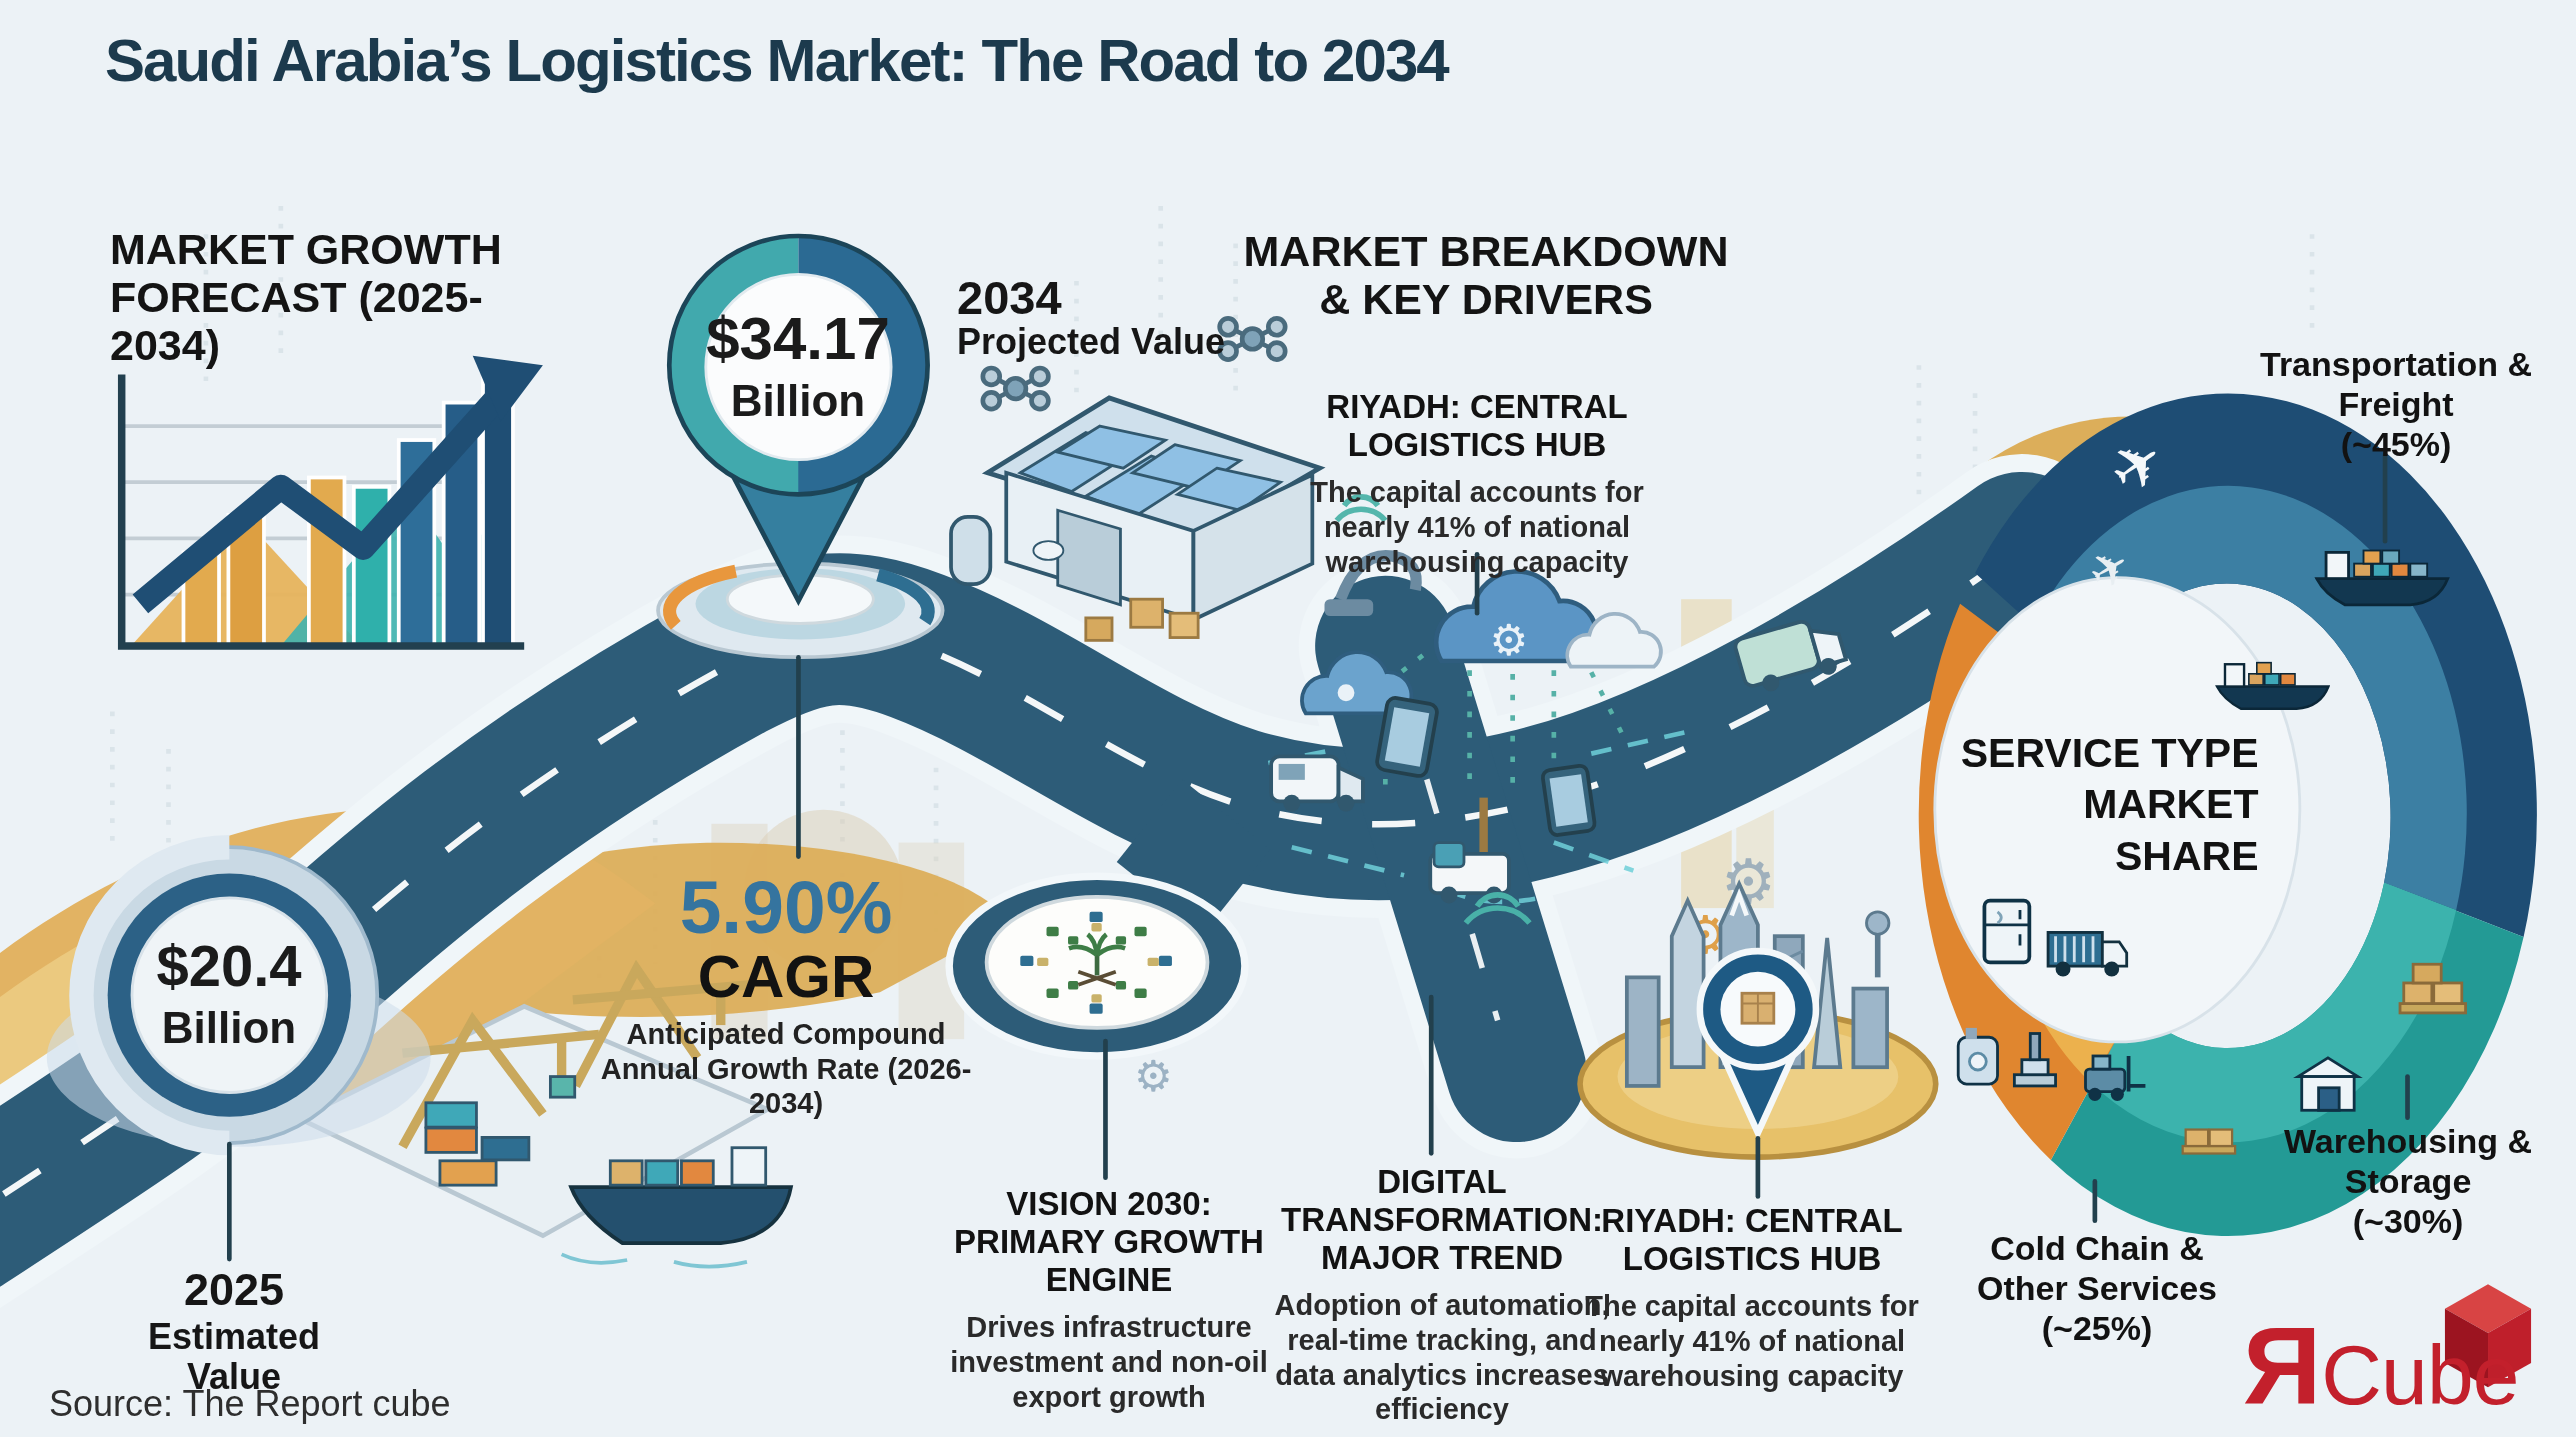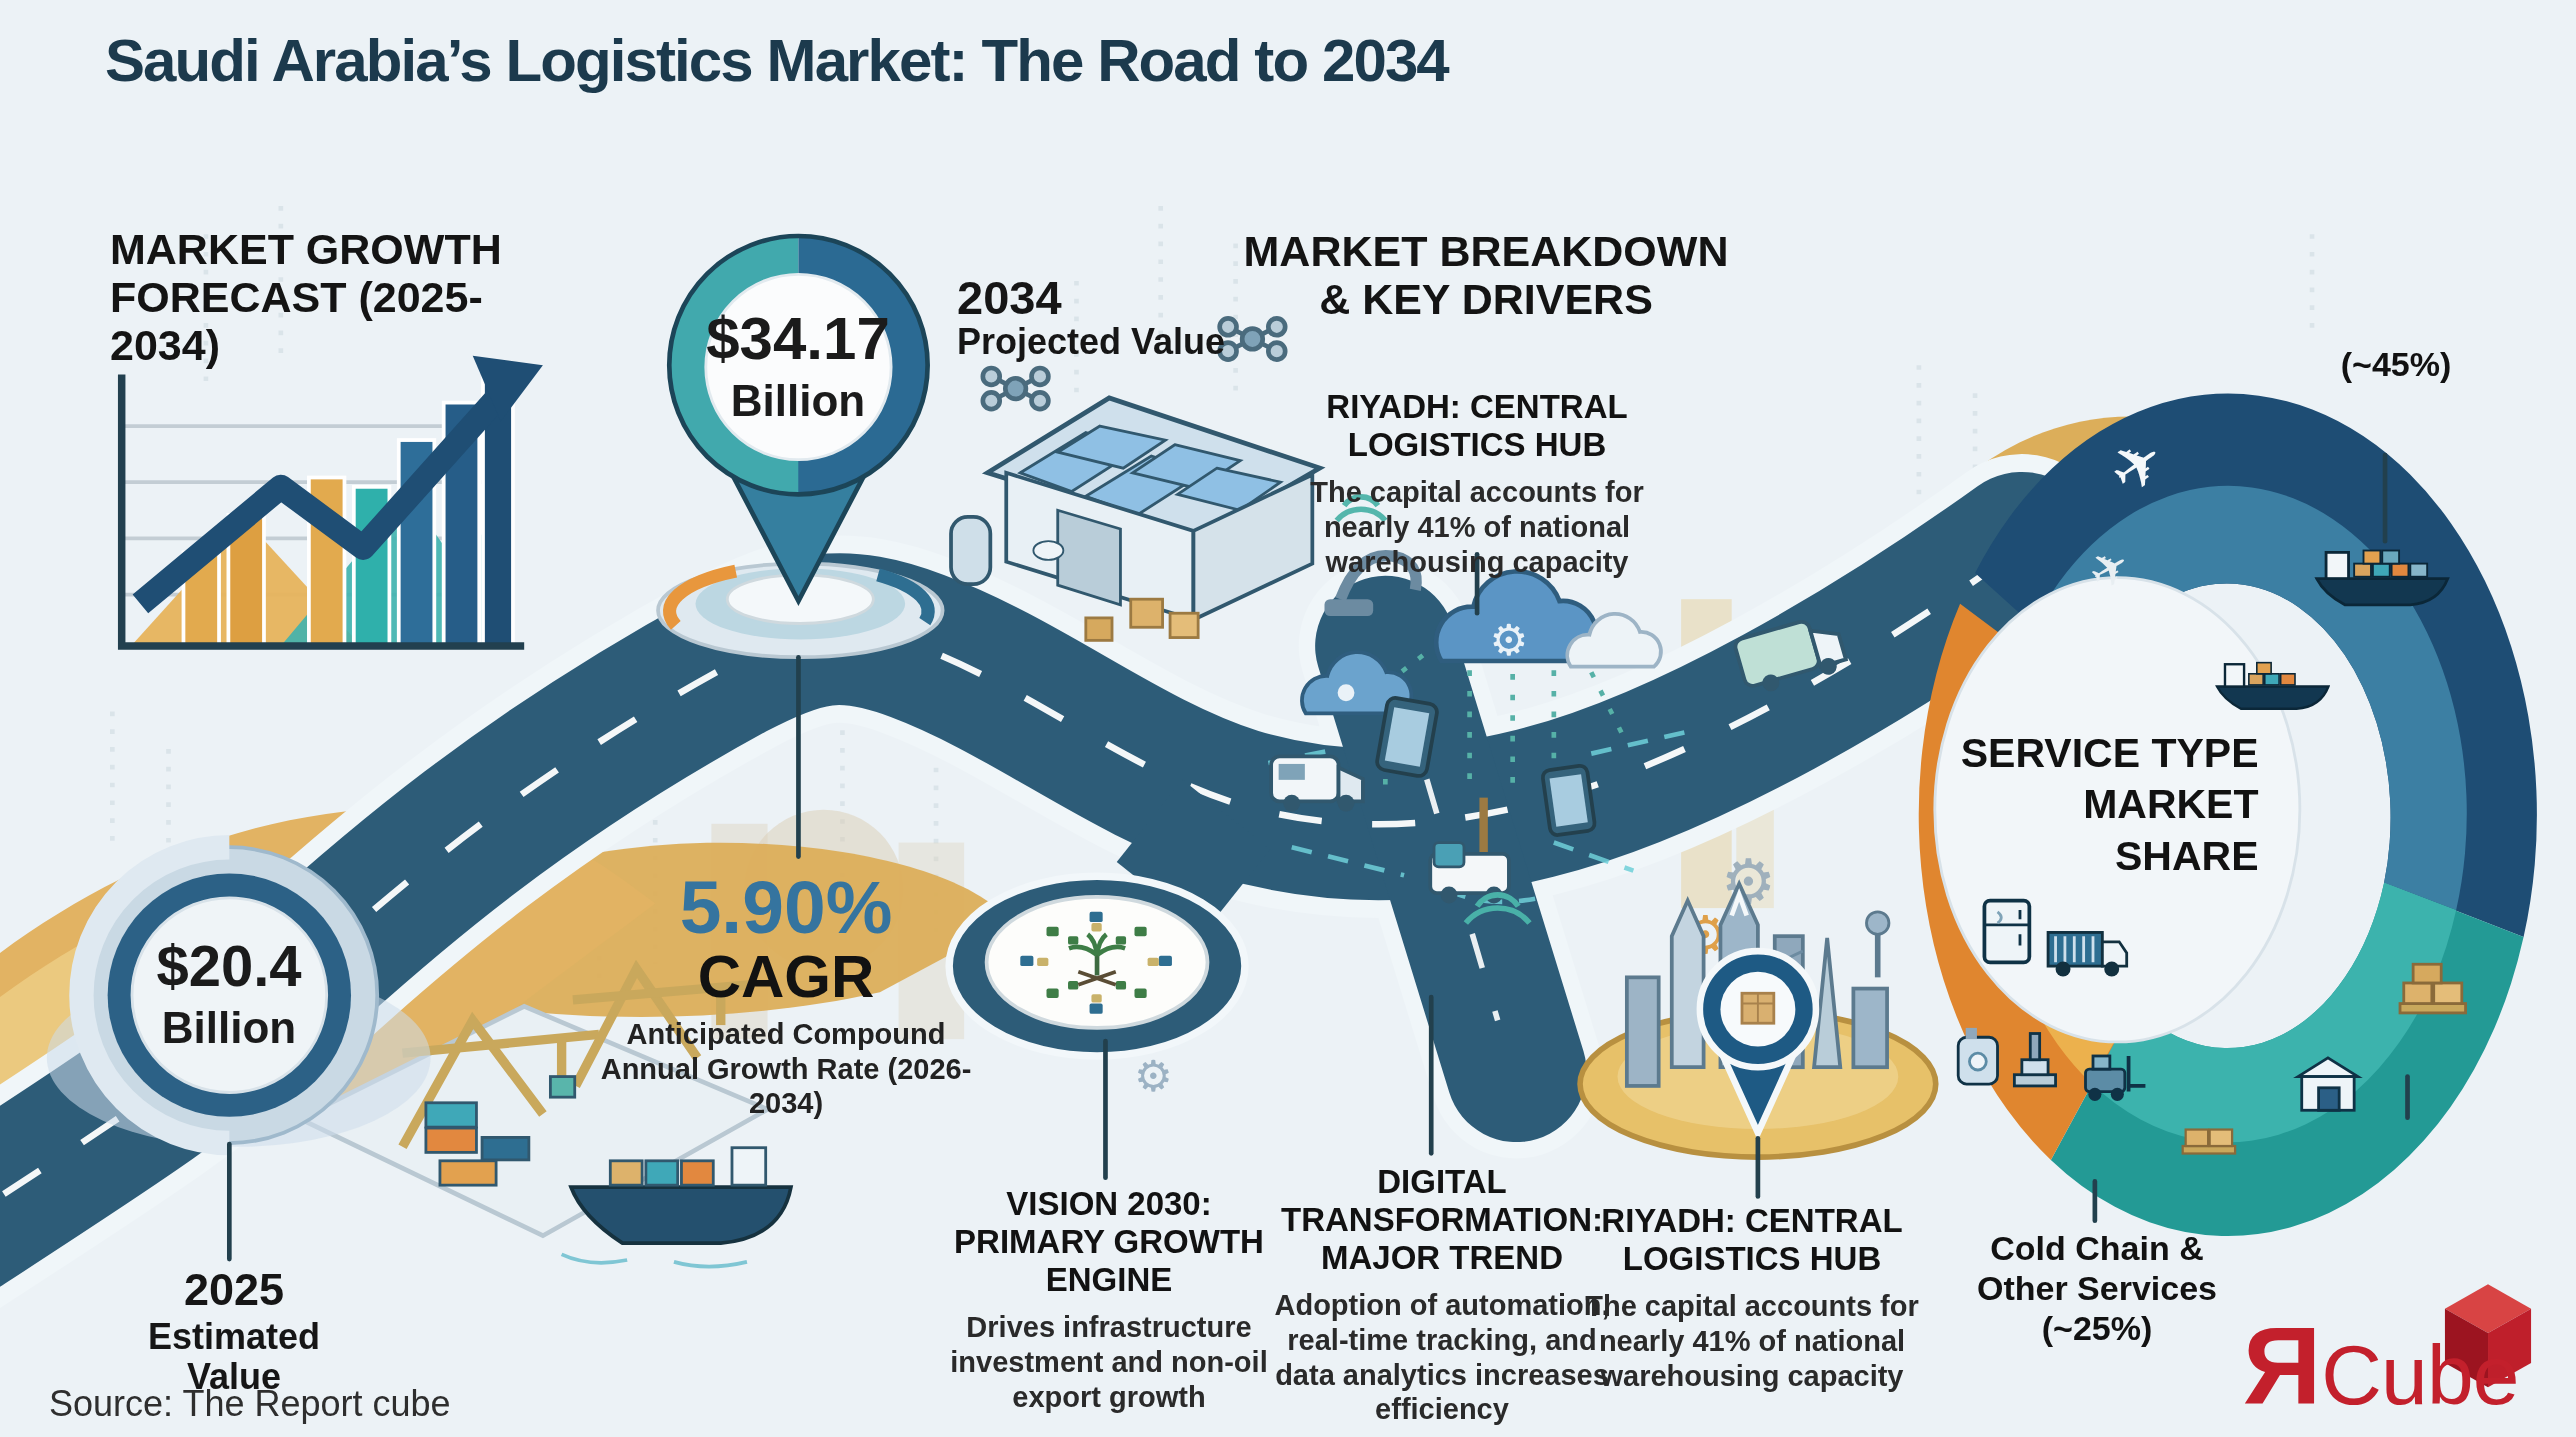--- a/index.html
+++ b/index.html
@@ -426,20 +426,21 @@
 </div>
 
 <div class="blk sec-head" style="left:1486px;top:227px;width:524px;">MARKET BREAKDOWN &amp; KEY DRIVERS</div>
 
 <div class="blk" style="left:1477px;top:388px;width:412px;">
   <div class="drv-title">RIYADH: CENTRAL LOGISTICS HUB</div>
   <div class="drv-body">The capital accounts for nearly 41% of national warehousing capacity</div>
 </div>
 
 <div class="blk donut-lbl" style="left:2396px;top:344px;width:281px;">
+  <div>Transportation &amp; Freight</div>
   <div>(~45%)</div>
 </div>
 
 <div class="blk donut-center" style="left:2104px;top:728px;width:309px;text-align:right;">SERVICE TYPE MARKET SHARE</div>
 
 <div class="blk" style="left:786px;top:861px;width:393px;margin-top:9px;">
   <div class="cagr-val">5.90%</div>
   <div class="cagr-lbl">CAGR</div>
   <div class="cagr-cap" style="width:374px;margin:9.4px auto 0;">Anticipated Compound Annual Growth Rate (2026-2034)</div>
 </div>
@@ -467,20 +468,24 @@
 <div class="blk" style="left:1752px;top:1202px;width:403px;">
   <div class="drv-title" style="width:318px;margin:0 auto;">RIYADH: CENTRAL LOGISTICS HUB</div>
   <div class="drv-body" style="width:393px;margin:11.2px auto 0;">The capital accounts for nearly 41% of national warehousing capacity</div>
 </div>
 
 <div class="blk donut-lbl" style="left:2097px;top:1228px;width:290px;">
   <div>Cold Chain &amp; Other Services</div>
   <div>(~25%)</div>
 </div>
 
+<div class="blk donut-lbl" style="left:2408px;top:1121px;width:281px;">
+  <div>Warehousing &amp; Storage</div>
+  <div>(~30%)</div>
+</div>
 
 <div class="blk left src" style="left:49px;top:1383px;">Source: The Report cube</div>
 
 <div class="brand">
   <span class="r">Я</span><span class="rest">Cube</span>
 </div>
 
 </div>
 
 

